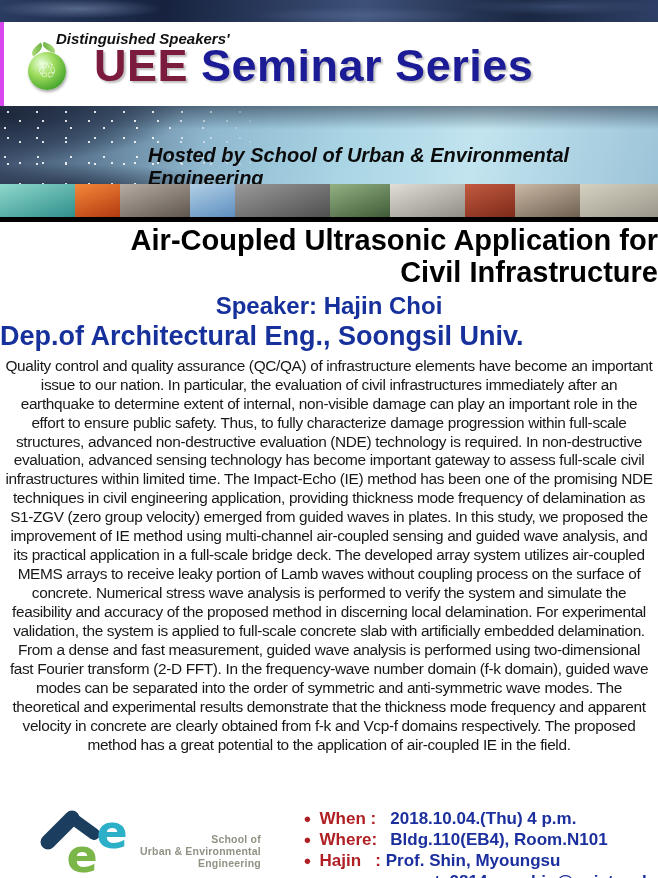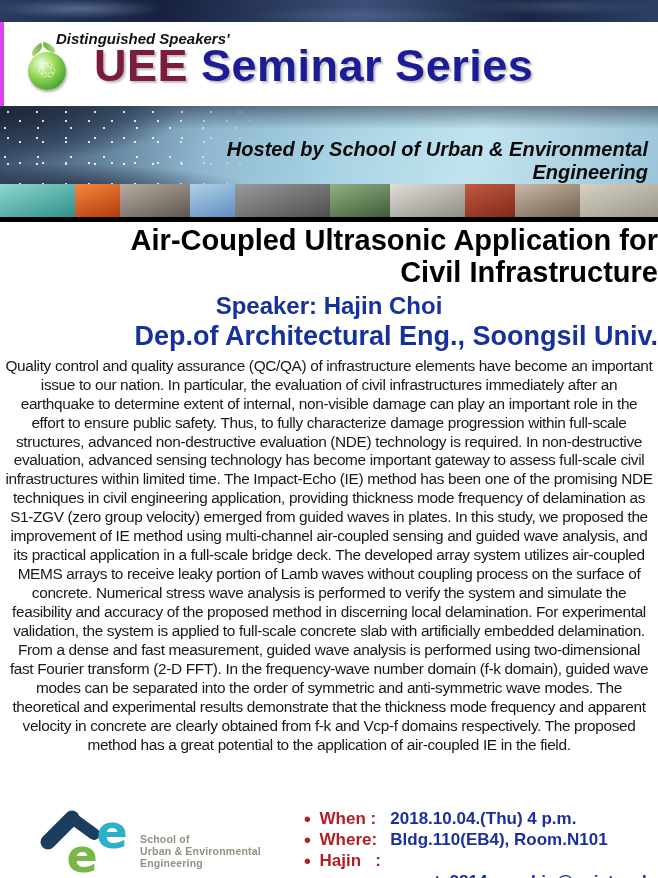--- a/index.html
+++ b/index.html
@@ -57,57 +57,57 @@
     background-image:
       radial-gradient(circle 1.6px at 8px 6px, #fff 70%, transparent 72%),
       radial-gradient(circle 1.2px at 20px 15px, #fff 70%, transparent 72%),
       radial-gradient(circle 1.4px at 5px 22px, #fff 70%, transparent 72%);
     background-size:29px 26px, 23px 21px, 33px 29px;
     opacity:.85;
     -webkit-mask-image:linear-gradient(to right,#000 55%,transparent);
     mask-image:linear-gradient(to right,#000 55%,transparent);
   }
   .hosted {
-    position:absolute; right:10px; top:32px; width:500px; text-align:right;
+    position:absolute; right:10px; top:38px; width:500px; text-align:left;
     font-size:20px; font-weight:bold; font-style:italic; color:#0b0b0b;
   }
   .photo-strip { display:flex; height:33px; width:100%; }
   .photo-strip .photo { height:100%; }
   .divider { height:5px; background:#000; width:100%; }
 
   
   .seminar-title {
     margin-top:3px; text-align:right; color:#000;
     font-size:29px; font-weight:bold; line-height:1.1;
   }
   .speaker-line {
     margin-top:3px; text-align:center; color:#16309c;
     font-size:24px; font-weight:bold;
   }
   .affiliation-line {
-    margin-top:1px; text-align:right; color:#16309c;
+    margin-top:1px; text-align:left; color:#16309c;
     font-size:27px; font-weight:bold;
   }
 
   
   .abstract {
     margin-top:5px; padding:0 5px; text-align:center;
     font-size:15.4px; line-height:1.23; letter-spacing:-0.35px; color:#181818;
   }
 
   
   .footer {
     position:absolute; left:0; top:802px; width:658px; height:76px;
     background:#fff; display:flex; align-items:flex-start;
   }
   .footer-logo { display:flex; align-items:center; margin-left:26px; width:286px; }
   .footer-logo svg { flex:0 0 auto; }
   .school-lines { margin-left:4px; margin-top:26px; }
   .school-lines div {
-    font-size:10.5px; font-weight:bold; color:#8e9383; line-height:1.15; letter-spacing:.2px;
+    font-size:10.5px; font-weight:bold; color:#8e9383; line-height:1.15; letter-spacing:.2px;text-align:right;
   }
   .details { margin-left:6px; margin-top:6px; font-weight:bold; font-size:17px; }
   .detail-row { display:flex; line-height:21px; }
   .detail-row .bullet { color:#b01f23; width:16px; font-size:13px; line-height:21px; }
   .detail-row .label { color:#b01f23; white-space:pre; min-width:66px; }
   .detail-row .value { color:#1c2f9e; white-space:pre; }
   .ext-line { color:#1c2f9e; line-height:21px; margin-left:112px; white-space:pre; }
 </style>
 </head>
 <body>
@@ -178,18 +178,19 @@
         <span class="value"> 2018.10.04.(Thu) 4 p.m.</span>
       </div>
       <div class="detail-row">
         <span class="bullet">●</span>
         <span class="label">Where: </span>
         <span class="value"> Bldg.110(EB4), Room.N101</span>
       </div>
       <div class="detail-row">
         <span class="bullet">●</span>
         <span class="label">Hajin   : </span>
+        <span class="value">Prof. Shin, Myoungsu</span>
       </div>
       <div class="ext-line">ext. 2814, msshin@unist.ac.kr</div>
     </div>
   </div>
 
 </div>
 
 </body></html>

